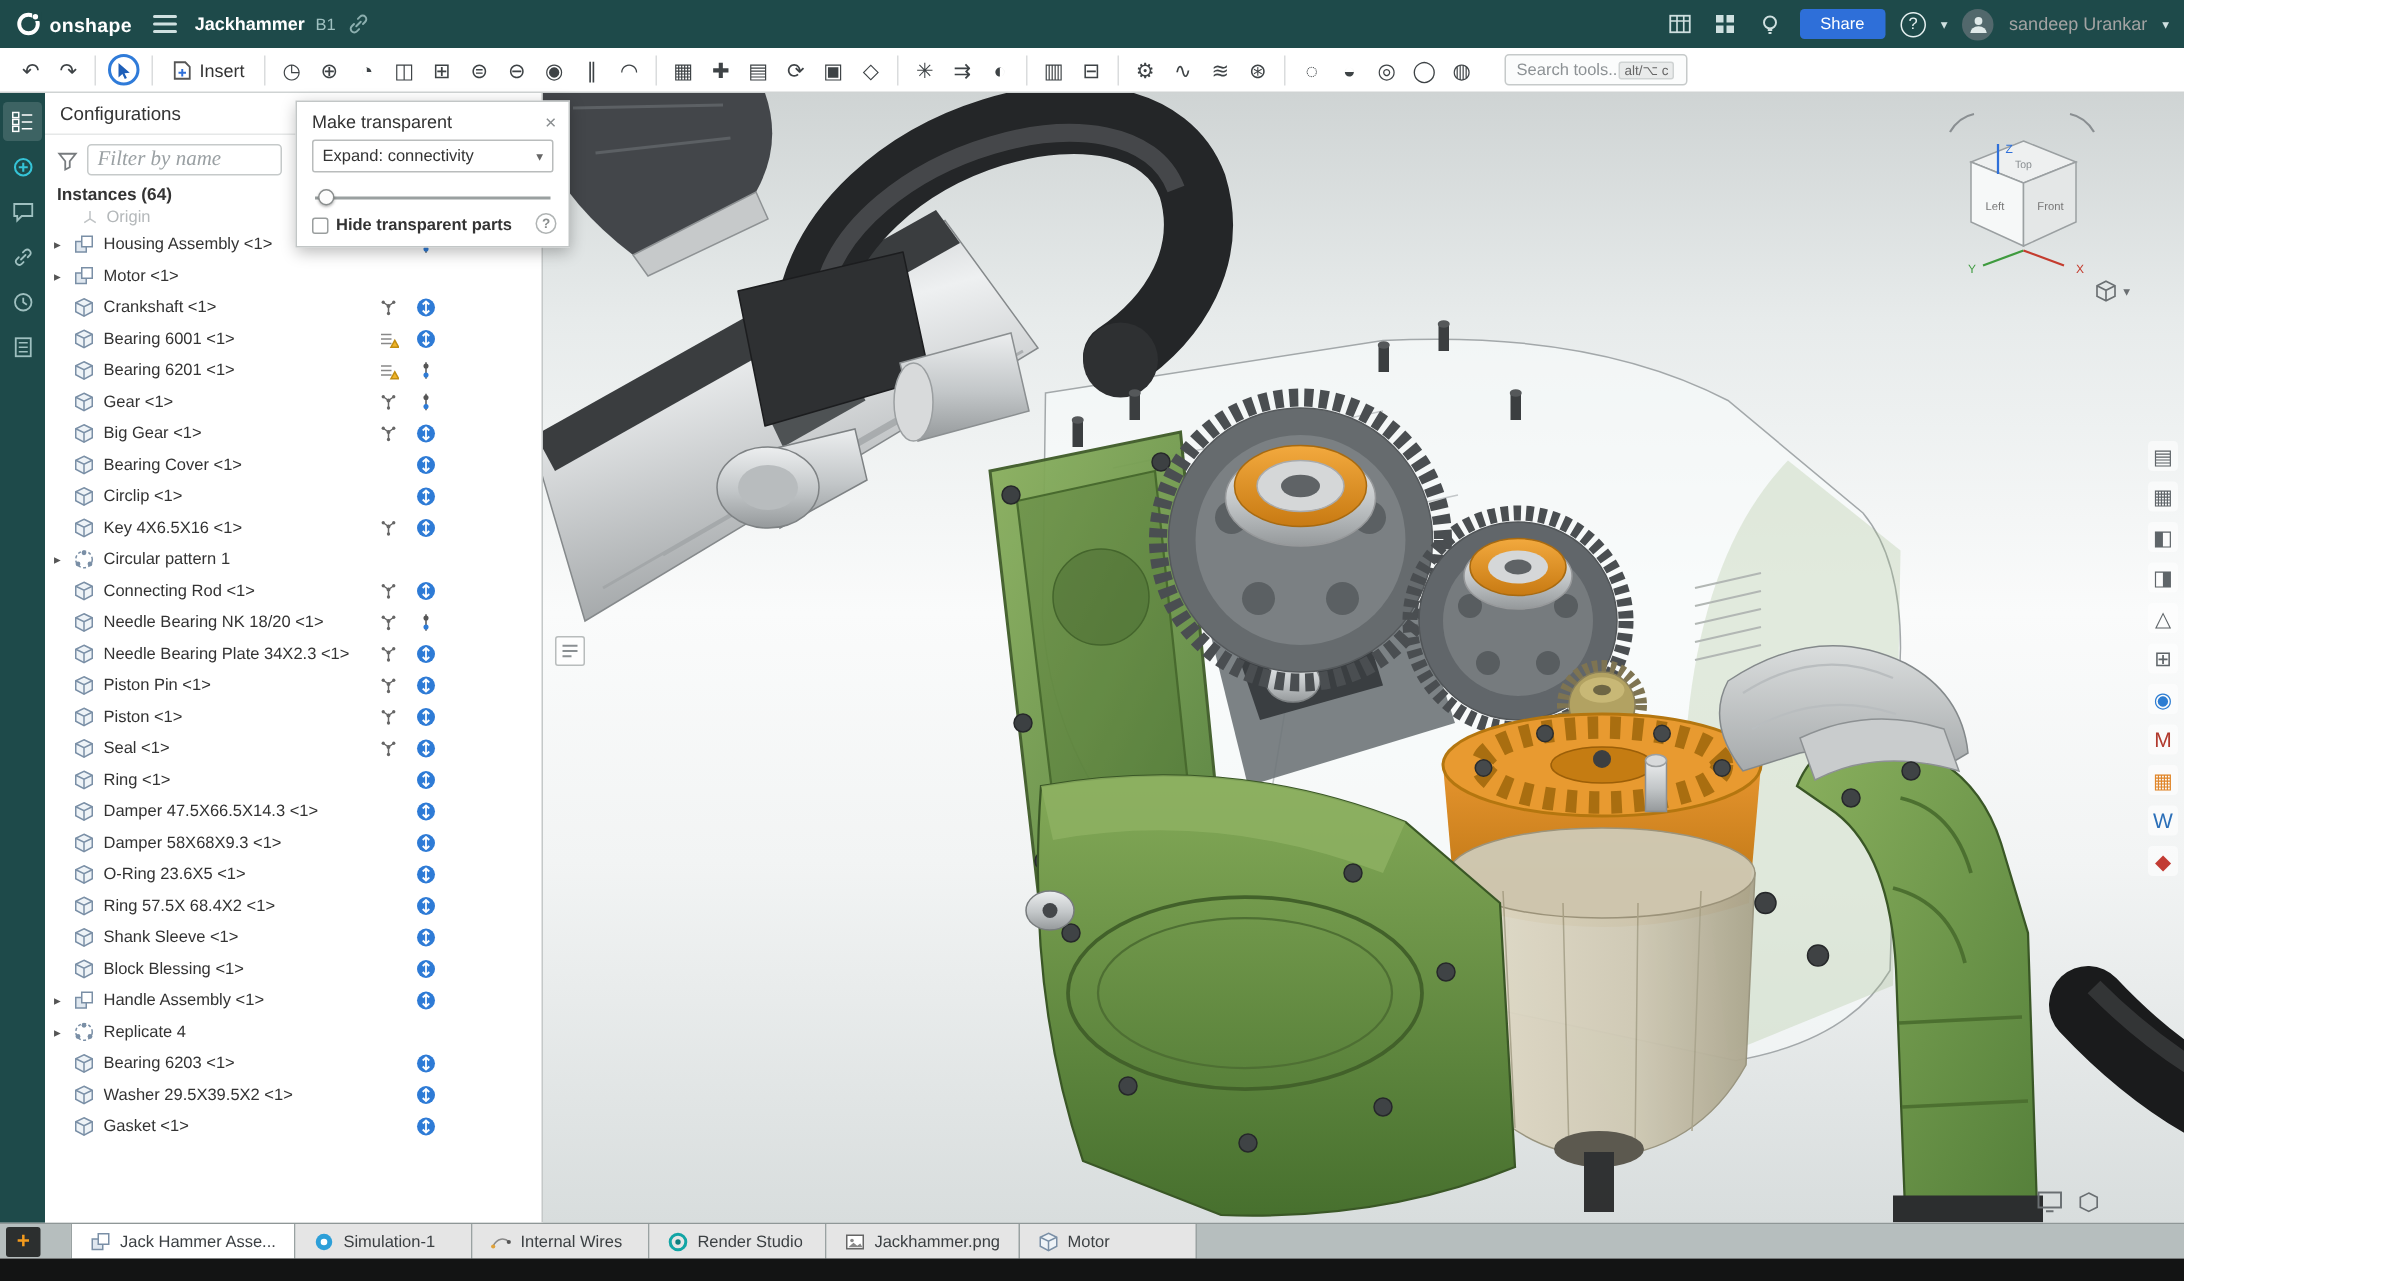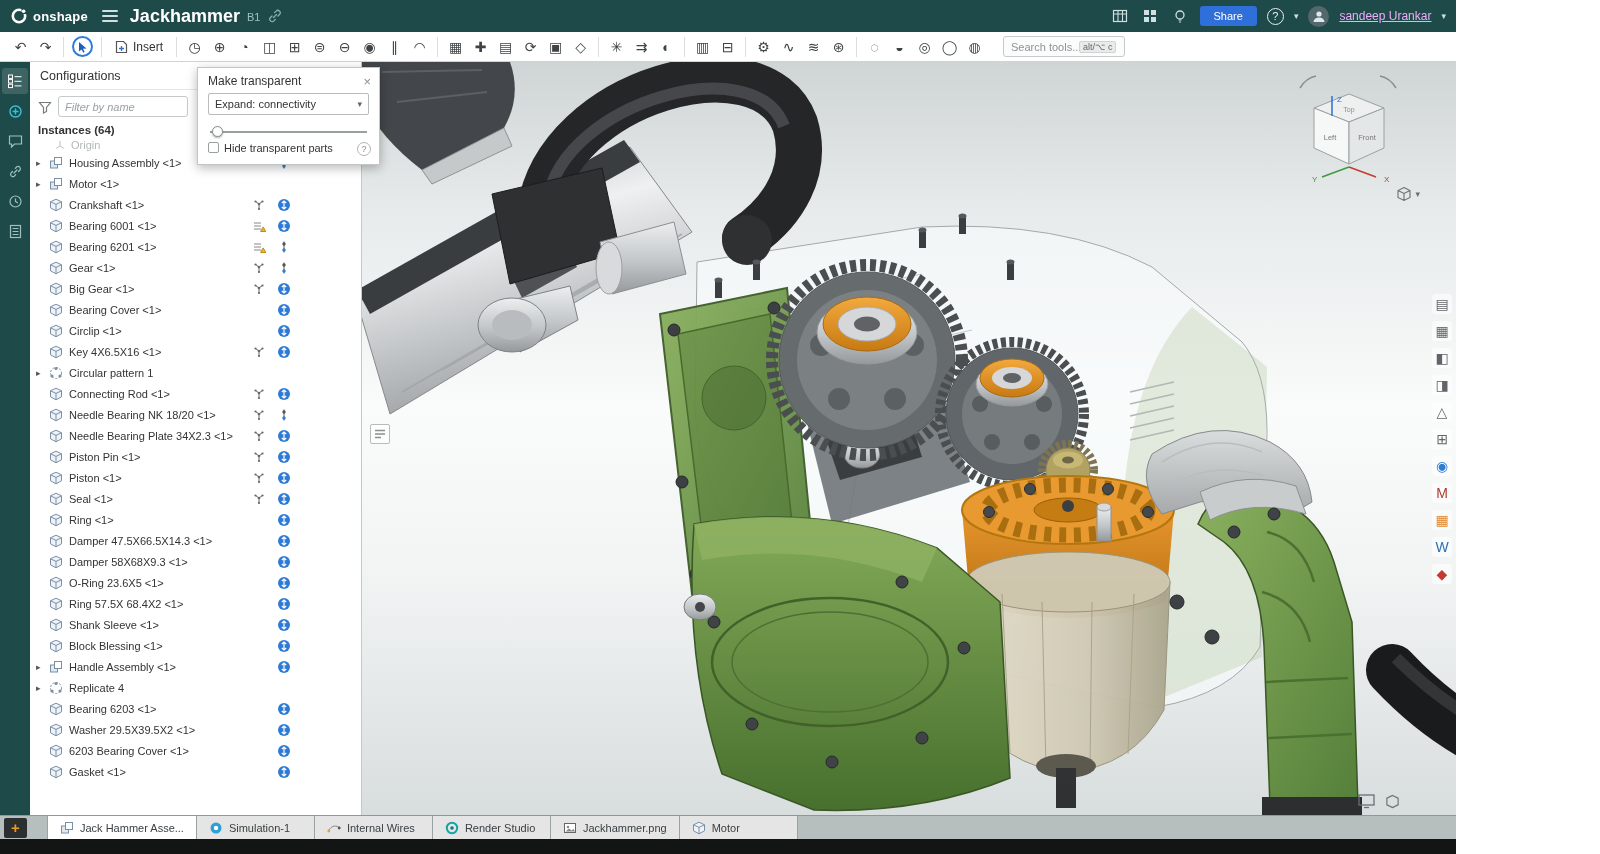--- a/index.html
+++ b/index.html
@@ -5,30 +5,30 @@
   * { box-sizing: border-box; margin: 0; padding: 0; }
   html,body { width:1600px; height:854px; overflow:hidden; font-family:"Liberation Sans", sans-serif; background:#fff; }
   .app { width:1456px; height:854px; display:flex; flex-direction:column; }
 
   
   .topbar { height:32px; background:#1e4a4a; display:flex; align-items:center; color:#fff; padding:0 10px; flex:0 0 auto; }
   .brand { display:flex; align-items:center; gap:5px; }
   .brand-txt { font-size:13px; font-weight:bold; letter-spacing:.2px; }
   .hamburger { width:16px; height:12px; display:flex; flex-direction:column; justify-content:space-between; margin:0 12px 0 14px; cursor:pointer; }
   .hamburger i { display:block; height:2px; background:#cfe0e0; border-radius:1px; }
-  .doc-title { font-size:18px; font-weight:bold; }
+  .doc-title { font-size:12px; font-weight:bold; }
   .doc-version { font-size:11px; color:#9fc0c0; margin-left:7px; margin-top:2px; }
   .link-ic { margin-left:8px; opacity:.85; }
   .tb-right { margin-left:auto; display:flex; align-items:center; gap:10px; }
   .tb-right .ticn { width:20px; height:20px; display:flex; align-items:center; justify-content:center; }
   .share-btn { background:#2e6fd9; color:#fff; font-size:11px; padding:4px 14px; border-radius:3px; border:none; cursor:pointer; }
   .help-circ { width:17px; height:17px; border:1.5px solid #e6f0f0; border-radius:50%; font-size:11px; display:flex; align-items:center; justify-content:center; color:#e6f0f0; }
   .caret { font-size:9px; color:#cfe0e0; }
   .avatar { width:21px; height:21px; border-radius:50%; background:#52686c; display:flex; align-items:center; justify-content:center; overflow:hidden; }
-  .user-name { font-size:12px; color:#f0abfc;text-decoration:underline; }
+  .user-name { font-size:12px; color:#a3a3a3; }
 
   
   .toolbar { height:30px; background:#fff; border-bottom:1px solid #cfd3d3; display:flex; align-items:center; padding:0 8px; flex:0 0 auto; }
   .tb-icon { width:25px; height:24px; display:flex; align-items:center; justify-content:center; font-size:14px; color:#3e4346; border-radius:3px; cursor:pointer; }
   .tb-div { width:1px; height:20px; background:#dadcdd; margin:0 5px; }
   .select-tool { width:21px; height:21px; border:2px solid #2f7bd9; border-radius:50%; display:flex; align-items:center; justify-content:center; margin:0 3px; cursor:pointer; }
   .insert-btn { display:flex; align-items:center; gap:5px; font-size:12px; color:#333; padding:3px 8px; border-radius:3px; cursor:pointer; }
   .tools-host { display:flex; align-items:center; }
   .search-wrap { margin-left:16px; display:flex; align-items:center; border:1px solid #c6caca; border-radius:3px; background:#fbfcfc; height:21px; padding:0 4px 0 7px; width:122px; }
   .search-wrap input { border:none; outline:none; background:transparent; font-size:11px; width:68px; color:#333; font-family:"Liberation Sans",sans-serif; }
@@ -38,21 +38,21 @@
   
   .main { position:relative; height:753px; display:flex; flex:0 0 auto; }
   .leftstrip { width:30px; background:#1e4a4a; display:flex; flex-direction:column; align-items:center; padding-top:6px; gap:4px; flex:0 0 auto; }
   .ls-icon { width:26px; height:26px; display:flex; align-items:center; justify-content:center; border-radius:3px; cursor:pointer; }
   .ls-icon.active { background:rgba(255,255,255,.14); }
 
   
   .panel { width:332px; background:#fff; border-right:1px solid #c4c8c8; display:flex; flex-direction:column; flex:0 0 auto; }
   .panel-header { height:28px; display:flex; align-items:center; padding:0 10px; font-size:12.5px; color:#333; border-bottom:1px solid #e6e8e8; }
   .filter-row { display:flex; align-items:center; gap:6px; padding:6px 8px 4px 8px; }
-  .filter-row input { width:130px; height:21px; border:1px solid #c6caca; border-radius:3px; font-size:11px; padding:0 6px; outline:none; font-family:Liberation Sans, sans-serif; }
+  .filter-row input { width:130px; height:21px; border:1px solid #c6caca; border-radius:3px; font-size:14px; padding:0 6px; outline:none; font-family:Liberation Serif, serif; }
   .filter-row input::placeholder { color:#9aa0a3; font-style:italic; }
   .instances-label { font-size:11.5px; font-weight:bold; color:#333; padding:3px 8px 1px 8px; }
   .origin-row { font-size:11px; color:#b4b8ba; padding:1px 8px 1px 24px; display:flex; align-items:center; gap:5px; height:15px; }
   .tree { flex:1; overflow:hidden; }
   .tree-row { height:21px; display:flex; align-items:center; padding-left:6px; cursor:pointer; }
   .t-arrow { width:13px; font-size:9px; color:#555; flex:0 0 auto; }
   .t-icon { width:16px; height:14px; flex:0 0 auto; }
   .t-icon svg { width:14px; height:14px; }
   .t-label { flex:1; font-size:11px; color:#333; margin-left:4px; white-space:nowrap; overflow:hidden; }
   .ricons { display:flex; gap:11px; justify-content:flex-end; width:46px; margin-right:70px; flex:0 0 auto; }
@@ -62,21 +62,21 @@
   
   .popup { position:absolute; left:197px; top:5px; width:183px; background:#fff; border:1px solid #c2c6c6; box-shadow:0 3px 10px rgba(0,0,0,.28); z-index:60; }
   .popup-title-row { display:flex; align-items:center; padding:6px 8px 5px 10px;text-align:center; }
   .popup-title { font-size:12px; color:#333; }
   .popup-close { margin-left:auto; color:#8a8e90; font-size:13px; cursor:pointer; line-height:1; }
   .popup-select { margin:0 10px; height:22px; border:1px solid #b9bcbc; border-radius:2px; display:flex; align-items:center; padding:0 6px; font-size:11px; color:#333; cursor:pointer; background:#fff; }
   .popup-select .caret2 { margin-left:auto; font-size:9px; color:#666; }
   .popup-slider { margin:11px 12px 4px 12px; position:relative; height:12px; }
   .popup-slider .track { position:absolute; left:0; right:0; top:5px; height:2px; background:#9aa0a0; }
   .popup-slider .handle { position:absolute; left:2px; top:0; width:11px; height:11px; border-radius:50%; background:#fdfdfd; border:1px solid #8a8e8e; box-shadow:0 1px 2px rgba(0,0,0,.3); cursor:pointer; }
-  .popup-checkrow { display:flex; align-items:flex-start; gap:5px; margin:2px 8px 8px 10px; }
+  .popup-checkrow { display:flex; align-items:flex-end; gap:5px; margin:2px 8px 8px 10px;font-weight:bold; }
   .cb { width:11px; height:11px; border:1px solid #9a9e9e; border-radius:2px; background:#fff; flex:0 0 auto; cursor:pointer; }
   .popup-checkrow label { font-size:11px; color:#333; }
   .q-circ { margin-left:auto; width:14px; height:14px; border:1px solid #b0b4b4; border-radius:50%; color:#8a8e8e; font-size:9px; display:flex; align-items:center; justify-content:center; }
 
   
   .viewport { flex:1; position:relative; overflow:hidden;
     background:linear-gradient(180deg,#cfd4d4 0%,#e7ebeb 20%,#fafbfb 46%,#f2f4f4 68%,#d8dddd 100%); }
   .viewport > svg.scene { position:absolute; left:0; top:0; }
 
   .viewcube { position:absolute; right:52px; top:10px; width:112px; height:120px; }
@@ -740,34 +740,20 @@
                   <path d="M7 3.2v7.6M4.8 5l2.2-2 2.2 2M4.8 9l2.2 2 2.2-2" stroke="#fff" stroke-width="1.2" fill="none"></path>
                 </svg></span>
             </span>
   </div>
           <div class="tree-row">
     <span class="t-arrow"></span>
     <span class="t-icon"><svg viewBox="0 0 14 14">
                 <path d="M7 1.2 12.5 3.8 12.5 9.8 7 12.8 1.5 9.8 1.5 3.8Z" fill="#eef3f7" stroke="#7a8fa6"></path>
                 <path d="M1.5 3.8 7 6.4 12.5 3.8M7 6.4V12.8" fill="none" stroke="#7a8fa6"></path>
               </svg></span>
-    <span class="t-label">6203 Bearing Cover &lt;1&gt;</span>
-    <span class="ricons">
-              <span class="ric"><svg viewBox="0 0 14 14">
-                  <circle cx="7" cy="7" r="6" fill="#2e7bd6"></circle>
-                  <path d="M7 3.2v7.6M4.8 5l2.2-2 2.2 2M4.8 9l2.2 2 2.2-2" stroke="#fff" stroke-width="1.2" fill="none"></path>
-                </svg></span>
-            </span>
-  </div>
-          <div class="tree-row">
-    <span class="t-arrow"></span>
-    <span class="t-icon"><svg viewBox="0 0 14 14">
-                <path d="M7 1.2 12.5 3.8 12.5 9.8 7 12.8 1.5 9.8 1.5 3.8Z" fill="#eef3f7" stroke="#7a8fa6"></path>
-                <path d="M1.5 3.8 7 6.4 12.5 3.8M7 6.4V12.8" fill="none" stroke="#7a8fa6"></path>
-              </svg></span>
     <span class="t-label">Gasket &lt;1&gt;</span>
     <span class="ricons">
               <span class="ric"><svg viewBox="0 0 14 14">
                   <circle cx="7" cy="7" r="6" fill="#2e7bd6"></circle>
                   <path d="M7 3.2v7.6M4.8 5l2.2-2 2.2 2M4.8 9l2.2 2 2.2-2" stroke="#fff" stroke-width="1.2" fill="none"></path>
                 </svg></span>
             </span>
   </div>
         </div>
     </div>

